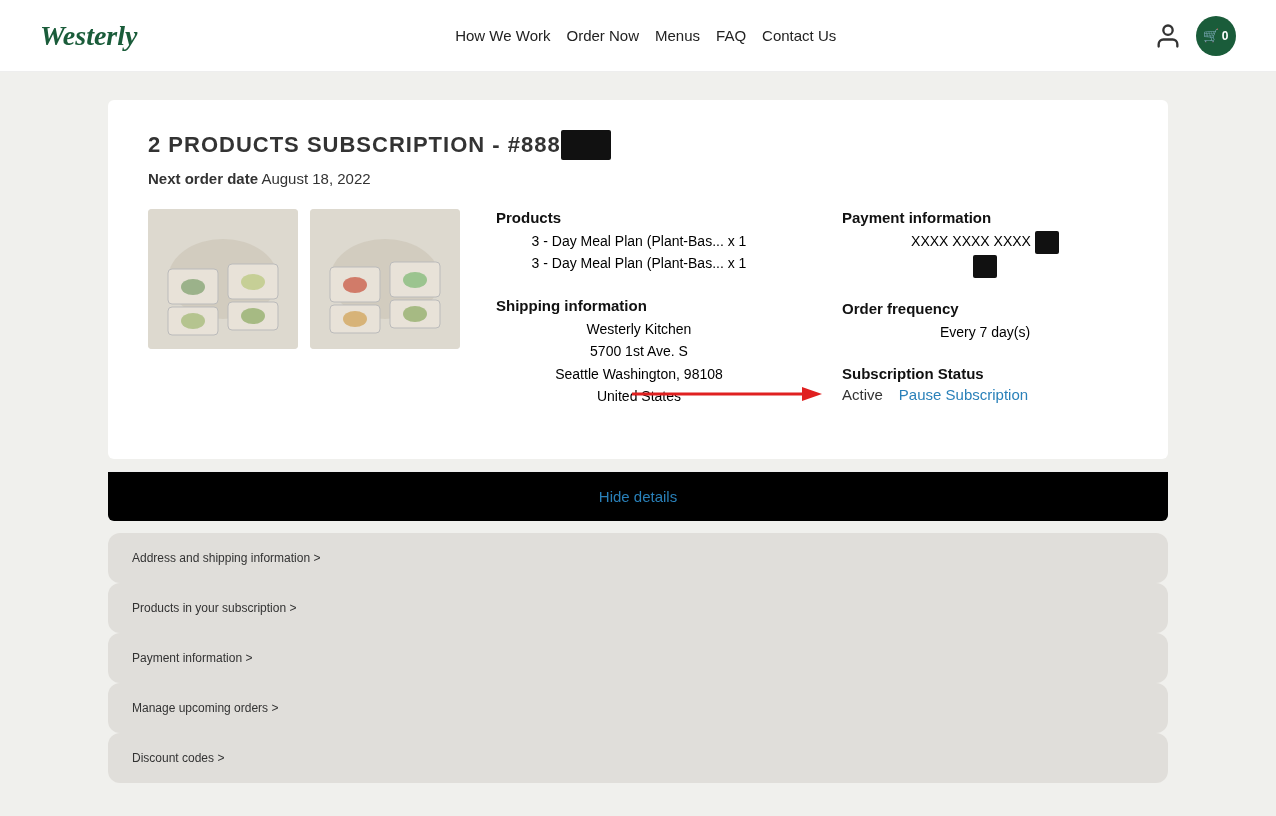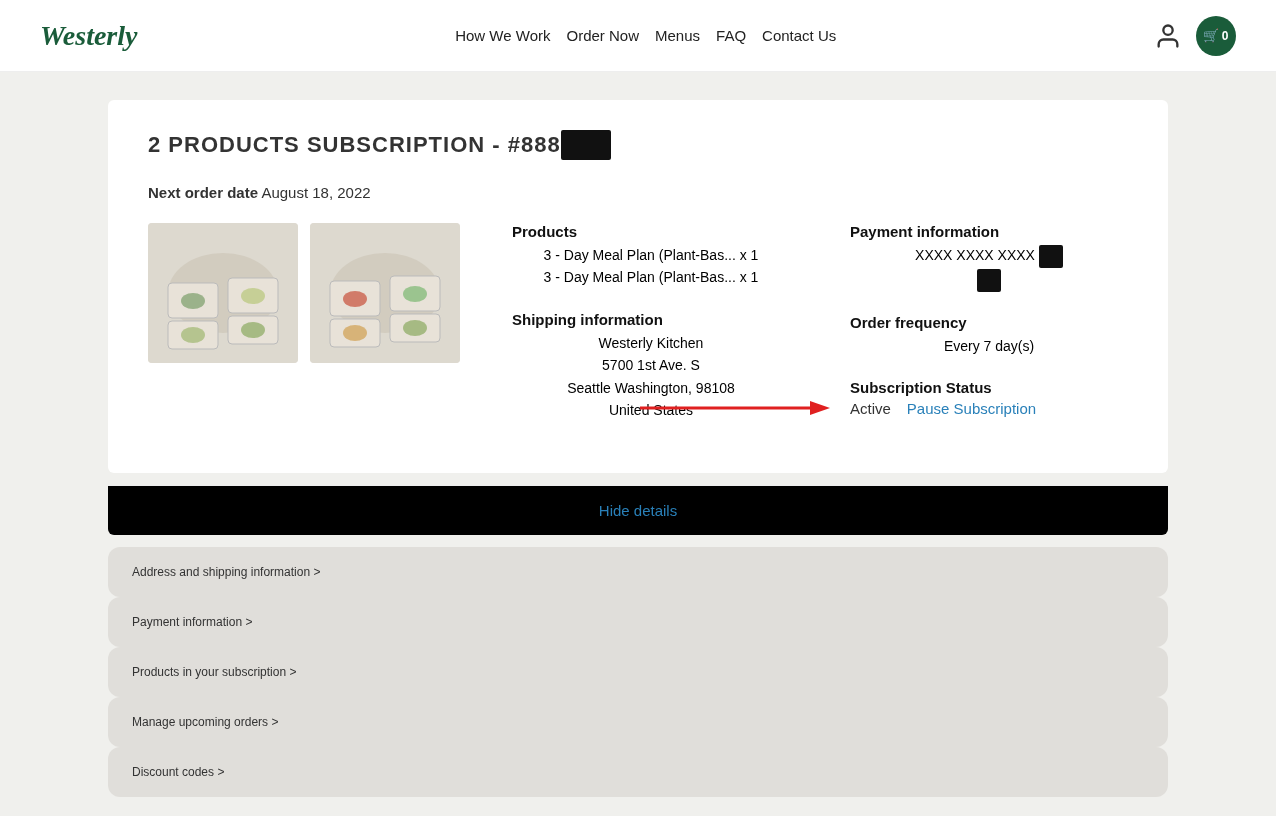--- a/index.html
+++ b/index.html
@@ -78,21 +78,21 @@
       background: #fff;
       border-radius: 6px;
       padding: 30px 40px 30px 40px;
       margin-bottom: 12px;
     }
     .subscription-title {
       font-size: 22px;
       font-weight: 700;
       letter-spacing: 1px;
       text-transform: uppercase;
-      margin-bottom: 24px;
+      margin-bottom: 10px;
       display: flex;
       align-items: center;
       gap: 0;
     }
     .redacted {
       background: #111;
       color: #111;
       border-radius: 2px;
       display: inline-block;
       padding: 2px 4px;
@@ -100,21 +100,21 @@
     .next-order-date {
       margin-bottom: 22px;
       font-size: 15px;
     }
     .next-order-date strong {
       font-weight: 700;
     }
 
     .details-grid {
       display: flex;
-      gap: 16px;
+      gap: 0;
     }
     .images-col {
       display: flex;
       gap: 12px;
       margin-right: 36px;
       align-items: flex-start;
     }
     .meal-img {
       width: 150px;
       height: 140px;
@@ -330,18 +330,18 @@
 
       </div>
     </div>
   </div>
 
   <div class="hide-details-bar">
     <a>Hide details</a>
   </div>
 
   <div class="accordion-item">Address and shipping information &gt;</div>
+  <div class="accordion-item">Products in your subscription &gt;</div>
   <div class="accordion-item">Payment information &gt;</div>
-  <div class="accordion-item">Products in your subscription &gt;</div>
   <div class="accordion-item">Manage upcoming orders &gt;</div>
   <div class="accordion-item">Discount codes &gt;</div>
 
 </main>
 
 </body></html>

